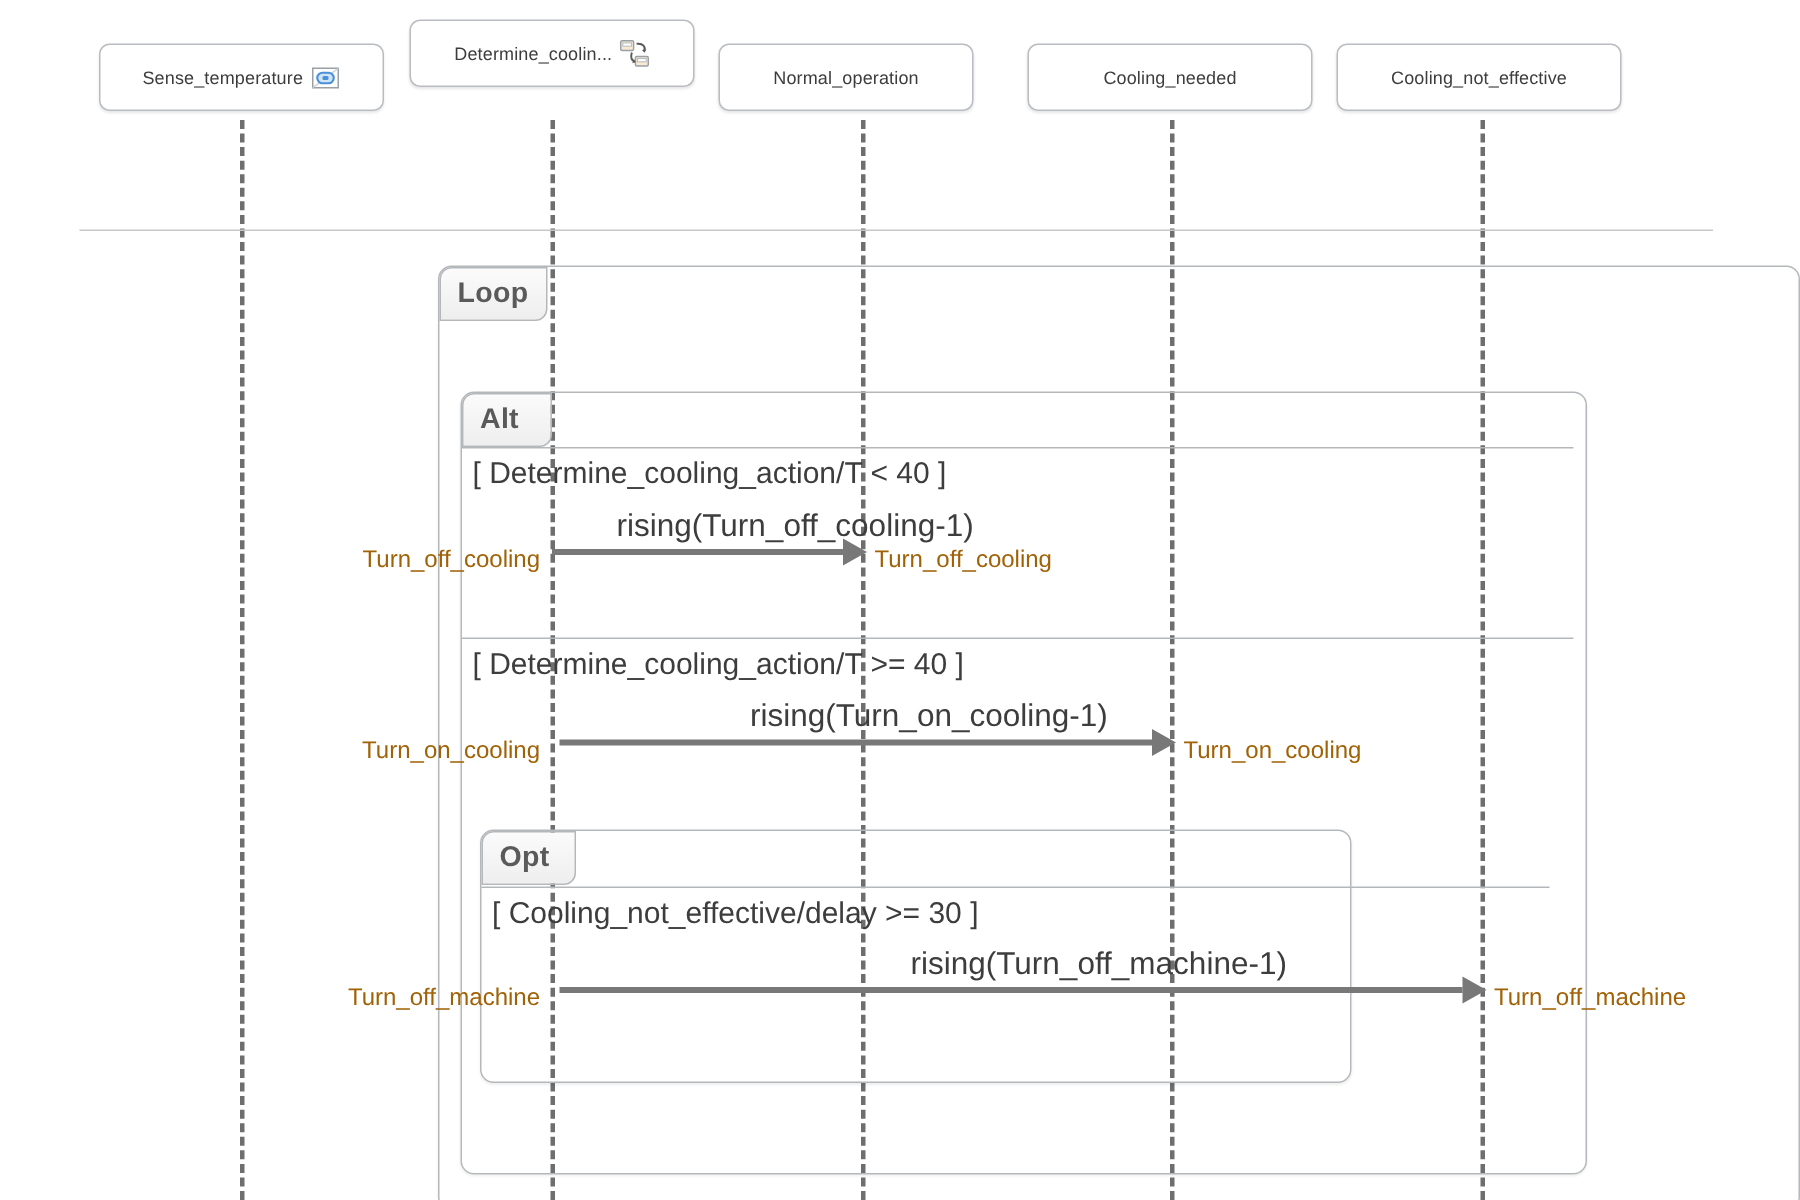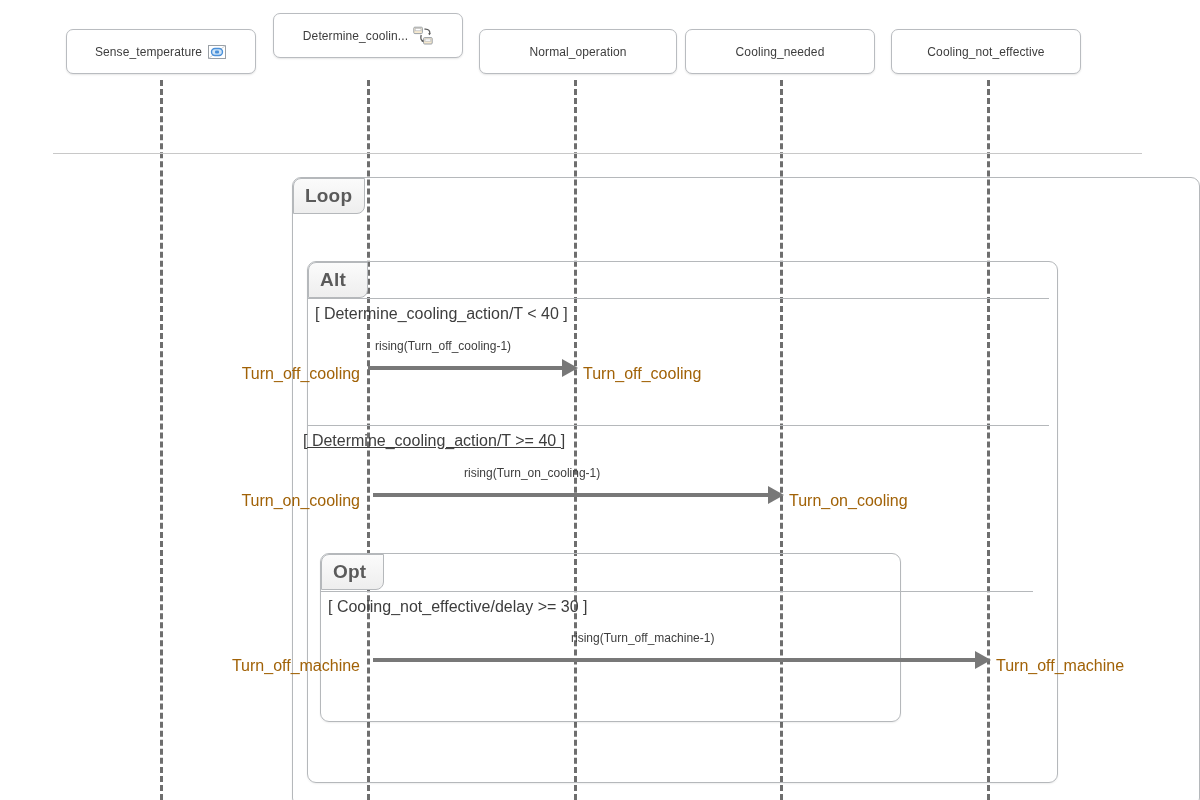--- a/index.html
+++ b/index.html
@@ -92,44 +92,45 @@
     letter-spacing: 0.2px;
   }
   
   .operand-sep {
     position: absolute;
     height: 0;
     border-top: 1px solid #b5b8bb;
   }
   .guard {
     position: absolute;
-    font-size: 16px;
+    font-size: 20px;
     color: #3d3d3d;
     white-space: nowrap;
   }
 
   
   .msg-line {
     position: absolute;
     height: 4px;
     background: #787878;
   }
   .msg-head {
     position: absolute;
     width: 0;
     height: 0;
     border-top: 9px solid transparent;
     border-bottom: 9px solid transparent;
     border-left: 16px solid #787878;
   }
   .msg-label {
     position: absolute;
-    font-size: 12px;
+    font-size: 21px;
     color: #3d3d3d;
     white-space: nowrap;
+    margin-left: 36px;
   }
   .endpoint-label {
     position: absolute;
     font-size: 16px;
     color: #a16207;
     white-space: nowrap;
   }
   .endpoint-label.right-align {
     text-align: right;
   }
@@ -165,42 +166,42 @@
           <rect x="0.8" y="1.2" width="8.6" height="6.4" rx="1" fill="#f7ead0" stroke="#9aa0a6" stroke-width="1"></rect>
           <rect x="2.2" y="2.6" width="5.8" height="2.2" fill="#ffffff" stroke="#b9bcc0" stroke-width="0.7"></rect>
           <rect x="10.6" y="11.6" width="8.6" height="6.4" rx="1" fill="#f7ead0" stroke="#9aa0a6" stroke-width="1"></rect>
           <rect x="12" y="13" width="5.8" height="2.2" fill="#ffffff" stroke="#b9bcc0" stroke-width="0.7"></rect>
           <path d="M11.4 3.2 C15.6 2.6 17.8 5.4 16.4 8.2" fill="none" stroke="#5a5a5a" stroke-width="1.3"></path>
           <path d="M15.0 7.4 L16.6 9.2 L17.9 7.0 Z" fill="#5a5a5a"></path>
           <path d="M8.2 9.0 C7.2 12.6 8.6 14.6 10.2 15.2" fill="none" stroke="#5a5a5a" stroke-width="1.3"></path>
           <path d="M9.4 13.4 L10.9 15.4 L8.6 16.1 Z" fill="#5a5a5a"></path>
         </svg>
       </div>
-      <div class="lifeline-head" style="left: 479px; top: 29px; width: 198px;">
+      <div class="lifeline-head" style="left: 479px; top: 29px; width: 170px;">
         <span class="head-label">Normal_operation</span>
       </div>
       <div class="lifeline-head" style="left: 685px; top: 29px; width: 190px;">
         <span class="head-label">Cooling_needed</span>
       </div>
       <div class="lifeline-head" style="left: 891px; top: 29px; width: 190px;">
         <span class="head-label">Cooling_not_effective</span>
       </div>
     </div>
 
   <div id="fragments-layer">
       <div class="fragment" style="left: 292px; top: 177px; width: 908px; height: 630px;">
         <div class="frag-tab" style="width: 72px;">Loop</div>
       </div>
       <div class="fragment" style="left: 307px; top: 261px; width: 751px; height: 522px;">
         <div class="frag-tab" style="width: 60px;">Alt</div>
         <div class="operand-sep" style="left: 0px; top: 36px; width: 741px;"></div>
         <div class="operand-sep" style="left: 0px; top: 163px; width: 741px;"></div>
       </div>
       <div class="guard" style="left: 315px; top: 305px;">[ Determine_cooling_action/T &lt; 40 ]</div>
-      <div class="guard" style="left: 303px; top: 432px; text-decoration: underline;">[ Determine_cooling_action/T &gt;= 40 ]</div>
+      <div class="guard" style="left: 315px; top: 432px;">[ Determine_cooling_action/T &gt;= 40 ]</div>
       <div class="fragment" style="left: 320px; top: 553px; width: 581px; height: 169px;">
         <div class="frag-tab" style="width: 63px;">Opt</div>
         <div class="operand-sep" style="left: 0px; top: 37px; width: 712px;"></div>
       </div>
       <div class="guard" style="left: 328px; top: 598px;">[ Cooling_not_effective/delay &gt;= 30 ]</div>
     </div>
 
   <div id="messages-layer">
       <div class="msg-line" style="left: 368px; top: 366px; width: 194px;"></div>
       <div class="msg-head" style="left: 562px; top: 359px;"></div>

